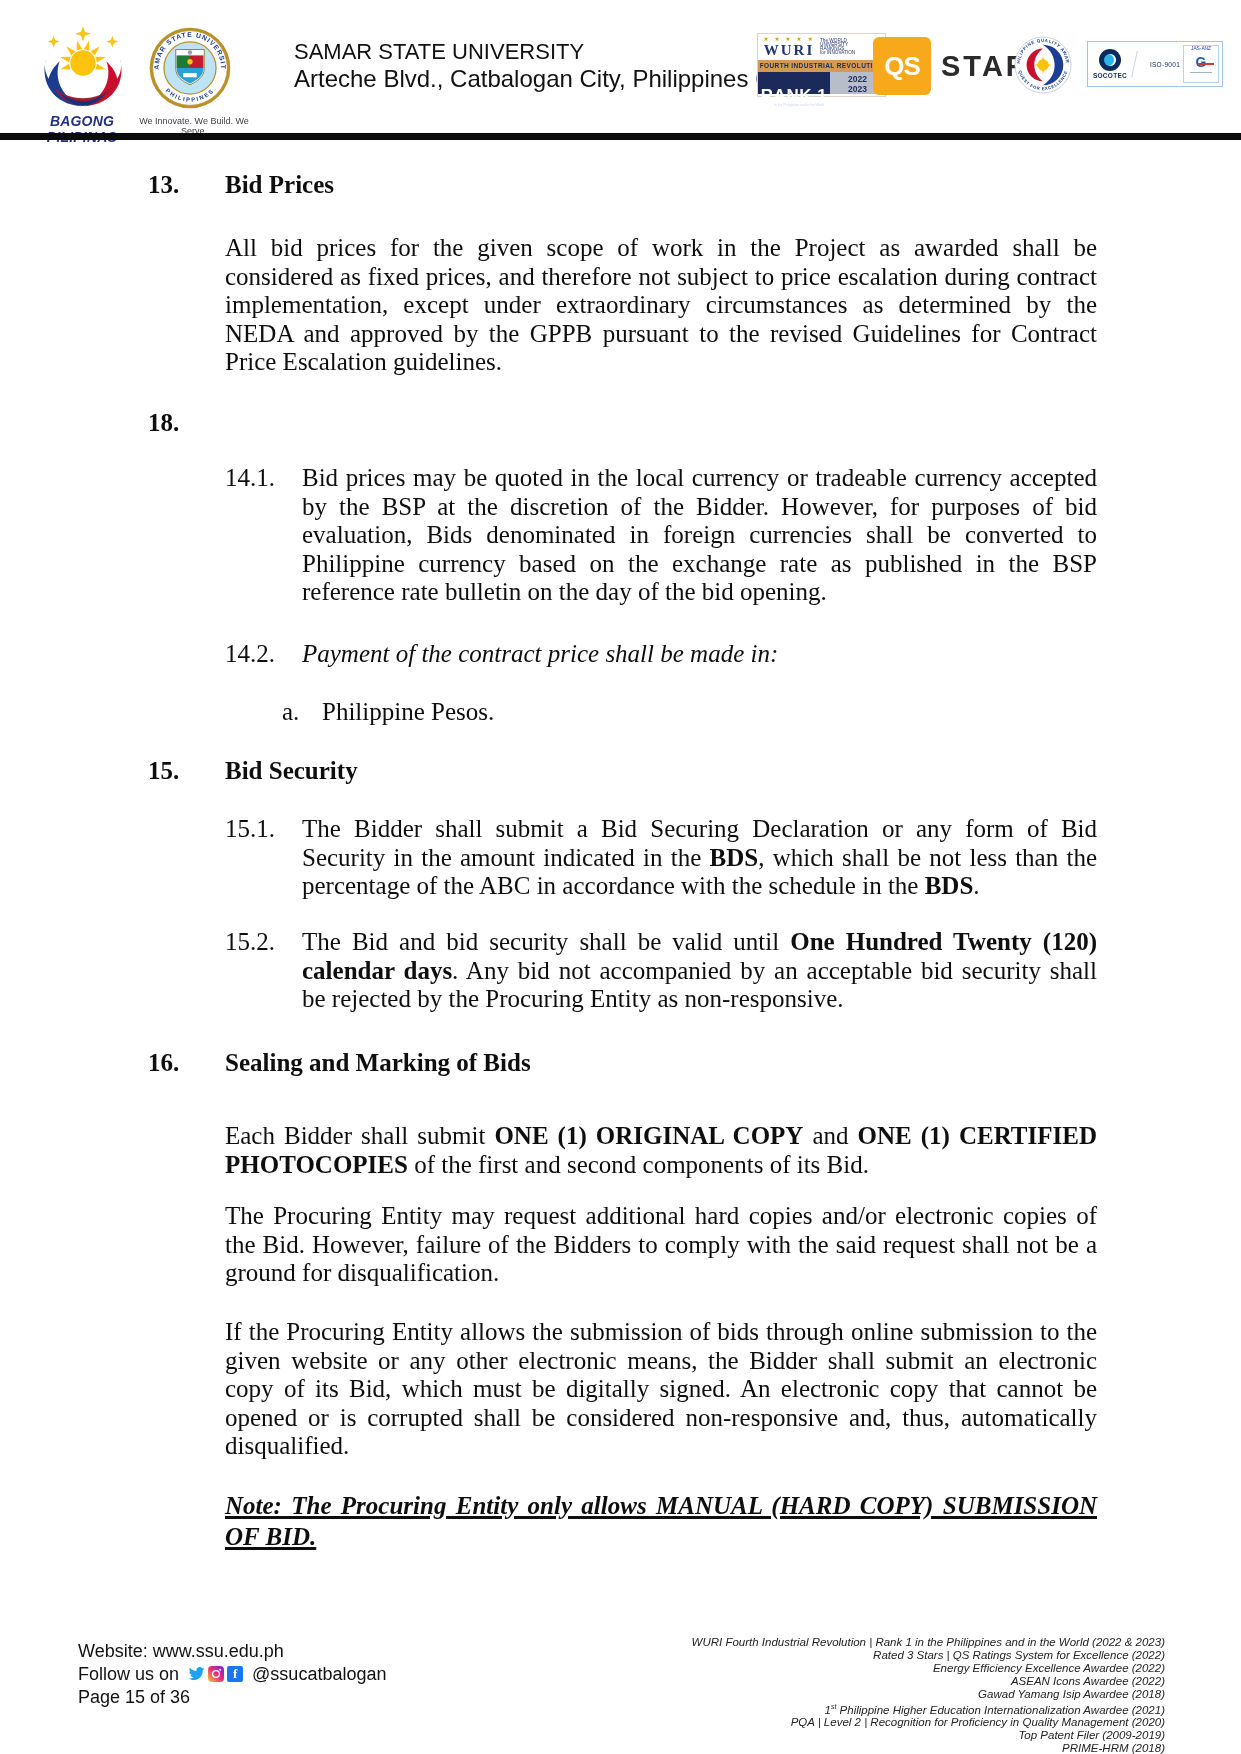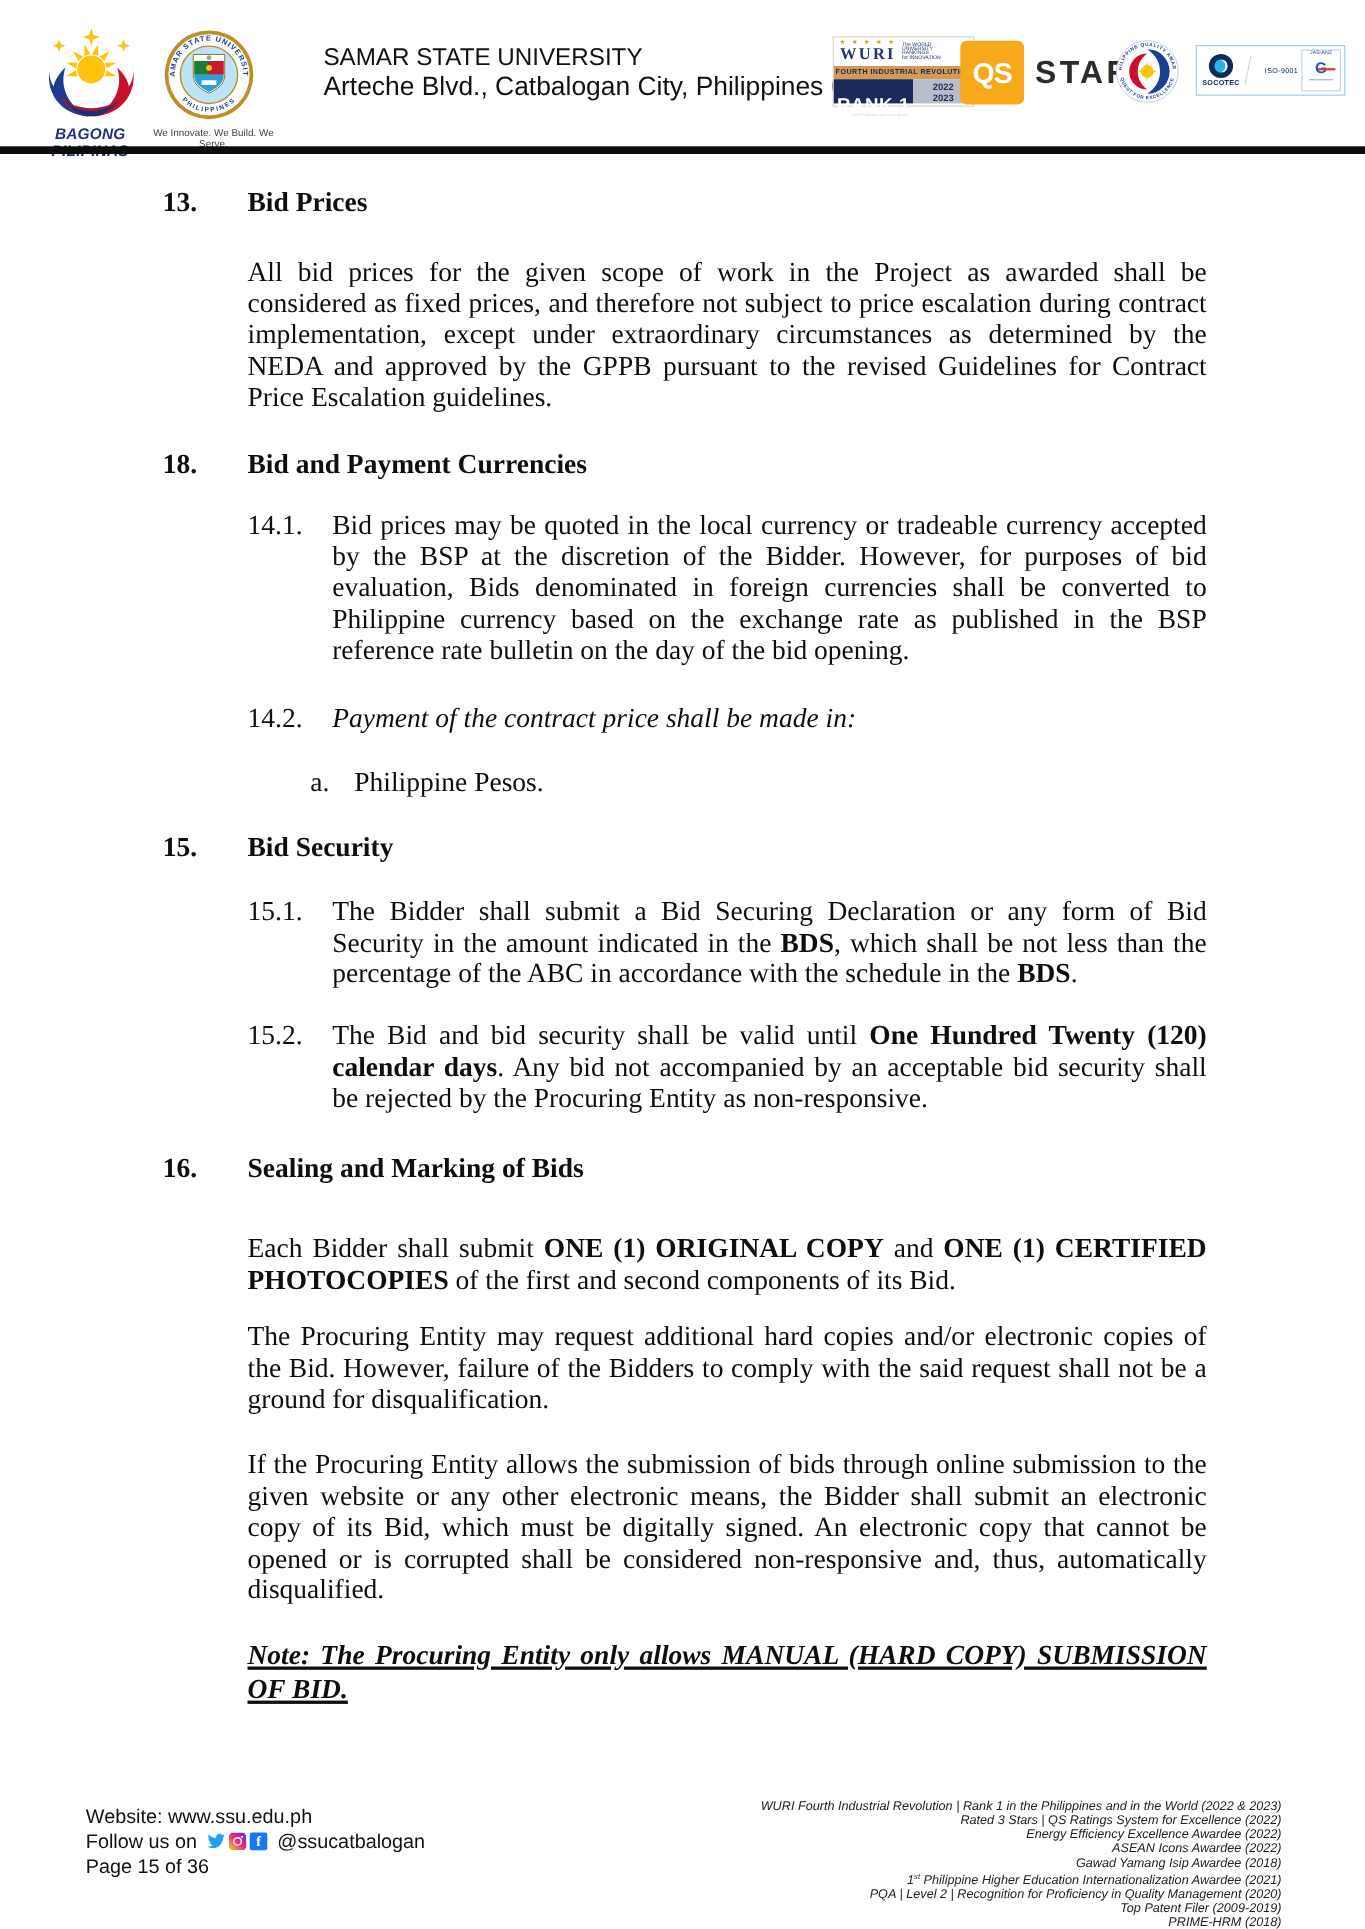--- a/index.html
+++ b/index.html
@@ -223,21 +223,20 @@
   <div>
 
     <div class="abs sec-head" style="left:148px;top:170px;">
       <span class="sec-num">13.</span>
       <span>Bid Prices</span>
     </div>
     <div class="abs para" style="left:225px;top:234px;">All bid prices for the given scope of work in the Project as awarded shall be considered as fixed prices, and therefore not subject to price escalation during contract implementation, except under extraordinary circumstances as determined by the NEDA and approved by the GPPB pursuant to the revised Guidelines for Contract Price Escalation guidelines.</div>
 
     <div class="abs sec-head" style="left:148px;top:408px;">
       <span class="sec-num">18.</span>
-      <span>Bid and Payment Currencies</span>
     </div>
     <div class="abs sub" style="left:225px;top:464px;">
       <span class="sub-num">14.1.</span>
       <span class="sub-body">Bid prices may be quoted in the local currency or tradeable currency accepted by the BSP at the discretion of the Bidder.  However, for purposes of bid evaluation, Bids denominated in foreign currencies shall be converted to Philippine currency based on the exchange rate as published in the BSP reference rate bulletin on the day of the bid opening.</span>
     </div>
     <div class="abs sub" style="left:225px;top:640px;">
       <span class="sub-num">14.2.</span>
       <span class="sub-body italic" style="text-align:left;">Payment of the contract price shall be made in:</span>
     </div>
     <div class="abs item" style="left:282px;top:698px;">

